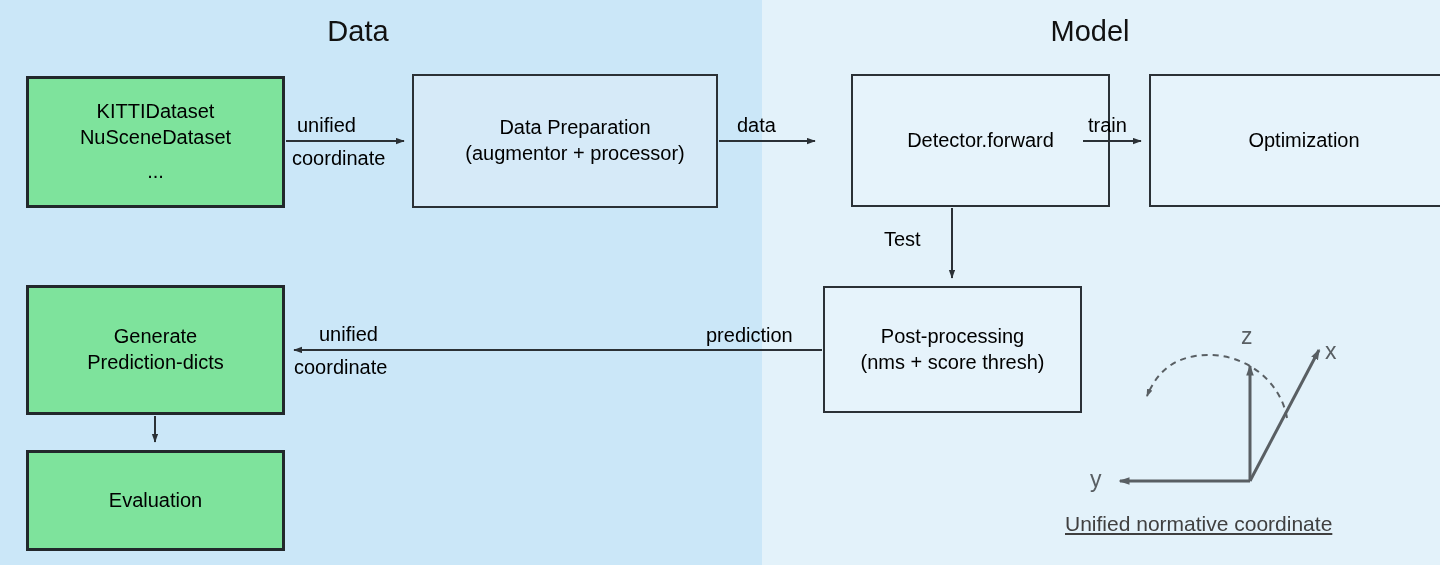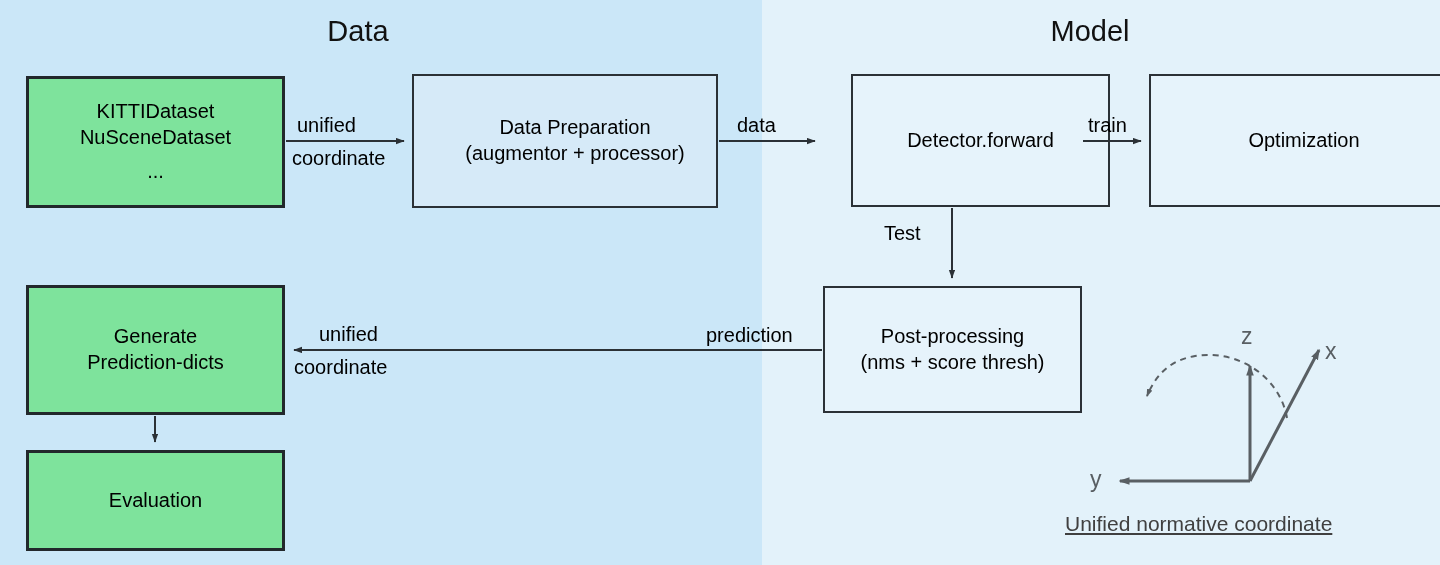--- a/index.html
+++ b/index.html
@@ -173,21 +173,21 @@
       <line x1="1250" y1="481" x2="1120" y2="481" stroke="#595f63" stroke-width="3" marker-end="url(#ah-gray)"></line>
       <path d="M1287,418 C1280,378 1240,349 1195,356 C1172,360 1157,372 1147,396" fill="none" stroke="#595f63" stroke-width="2" stroke-dasharray="6 5" marker-end="url(#ah-gray-sm)"></path>
     </g>
   </svg>
 
   <div class="edge-label" style="left:297px;top:113px;">unified</div>
   <div class="edge-label" style="left:292px;top:146px;">coordinate</div>
 
   <div class="edge-label" style="left:737px;top:113px;">data</div>
   <div class="edge-label" style="left:1088px;top:113px;">train</div>
-  <div class="edge-label" style="left:884px;top:221px;text-align:right;">Test</div>
+  <div class="edge-label" style="left:884px;top:227px;text-align:right;">Test</div>
 
   <div class="edge-label" style="left:706px;top:323px;">prediction</div>
   <div class="edge-label" style="left:319px;top:322px;">unified</div>
   <div class="edge-label" style="left:294px;top:355px;">coordinate</div>
 
   <div class="coord-label" style="left:1241px;top:323px;">z</div>
   <div class="coord-label" style="left:1325px;top:338px;">x</div>
   <div class="coord-label" style="left:1090px;top:466px;">y</div>
   <div class="coord-caption" style="left:1065px;top:512px;">Unified normative coordinate</div>
 

